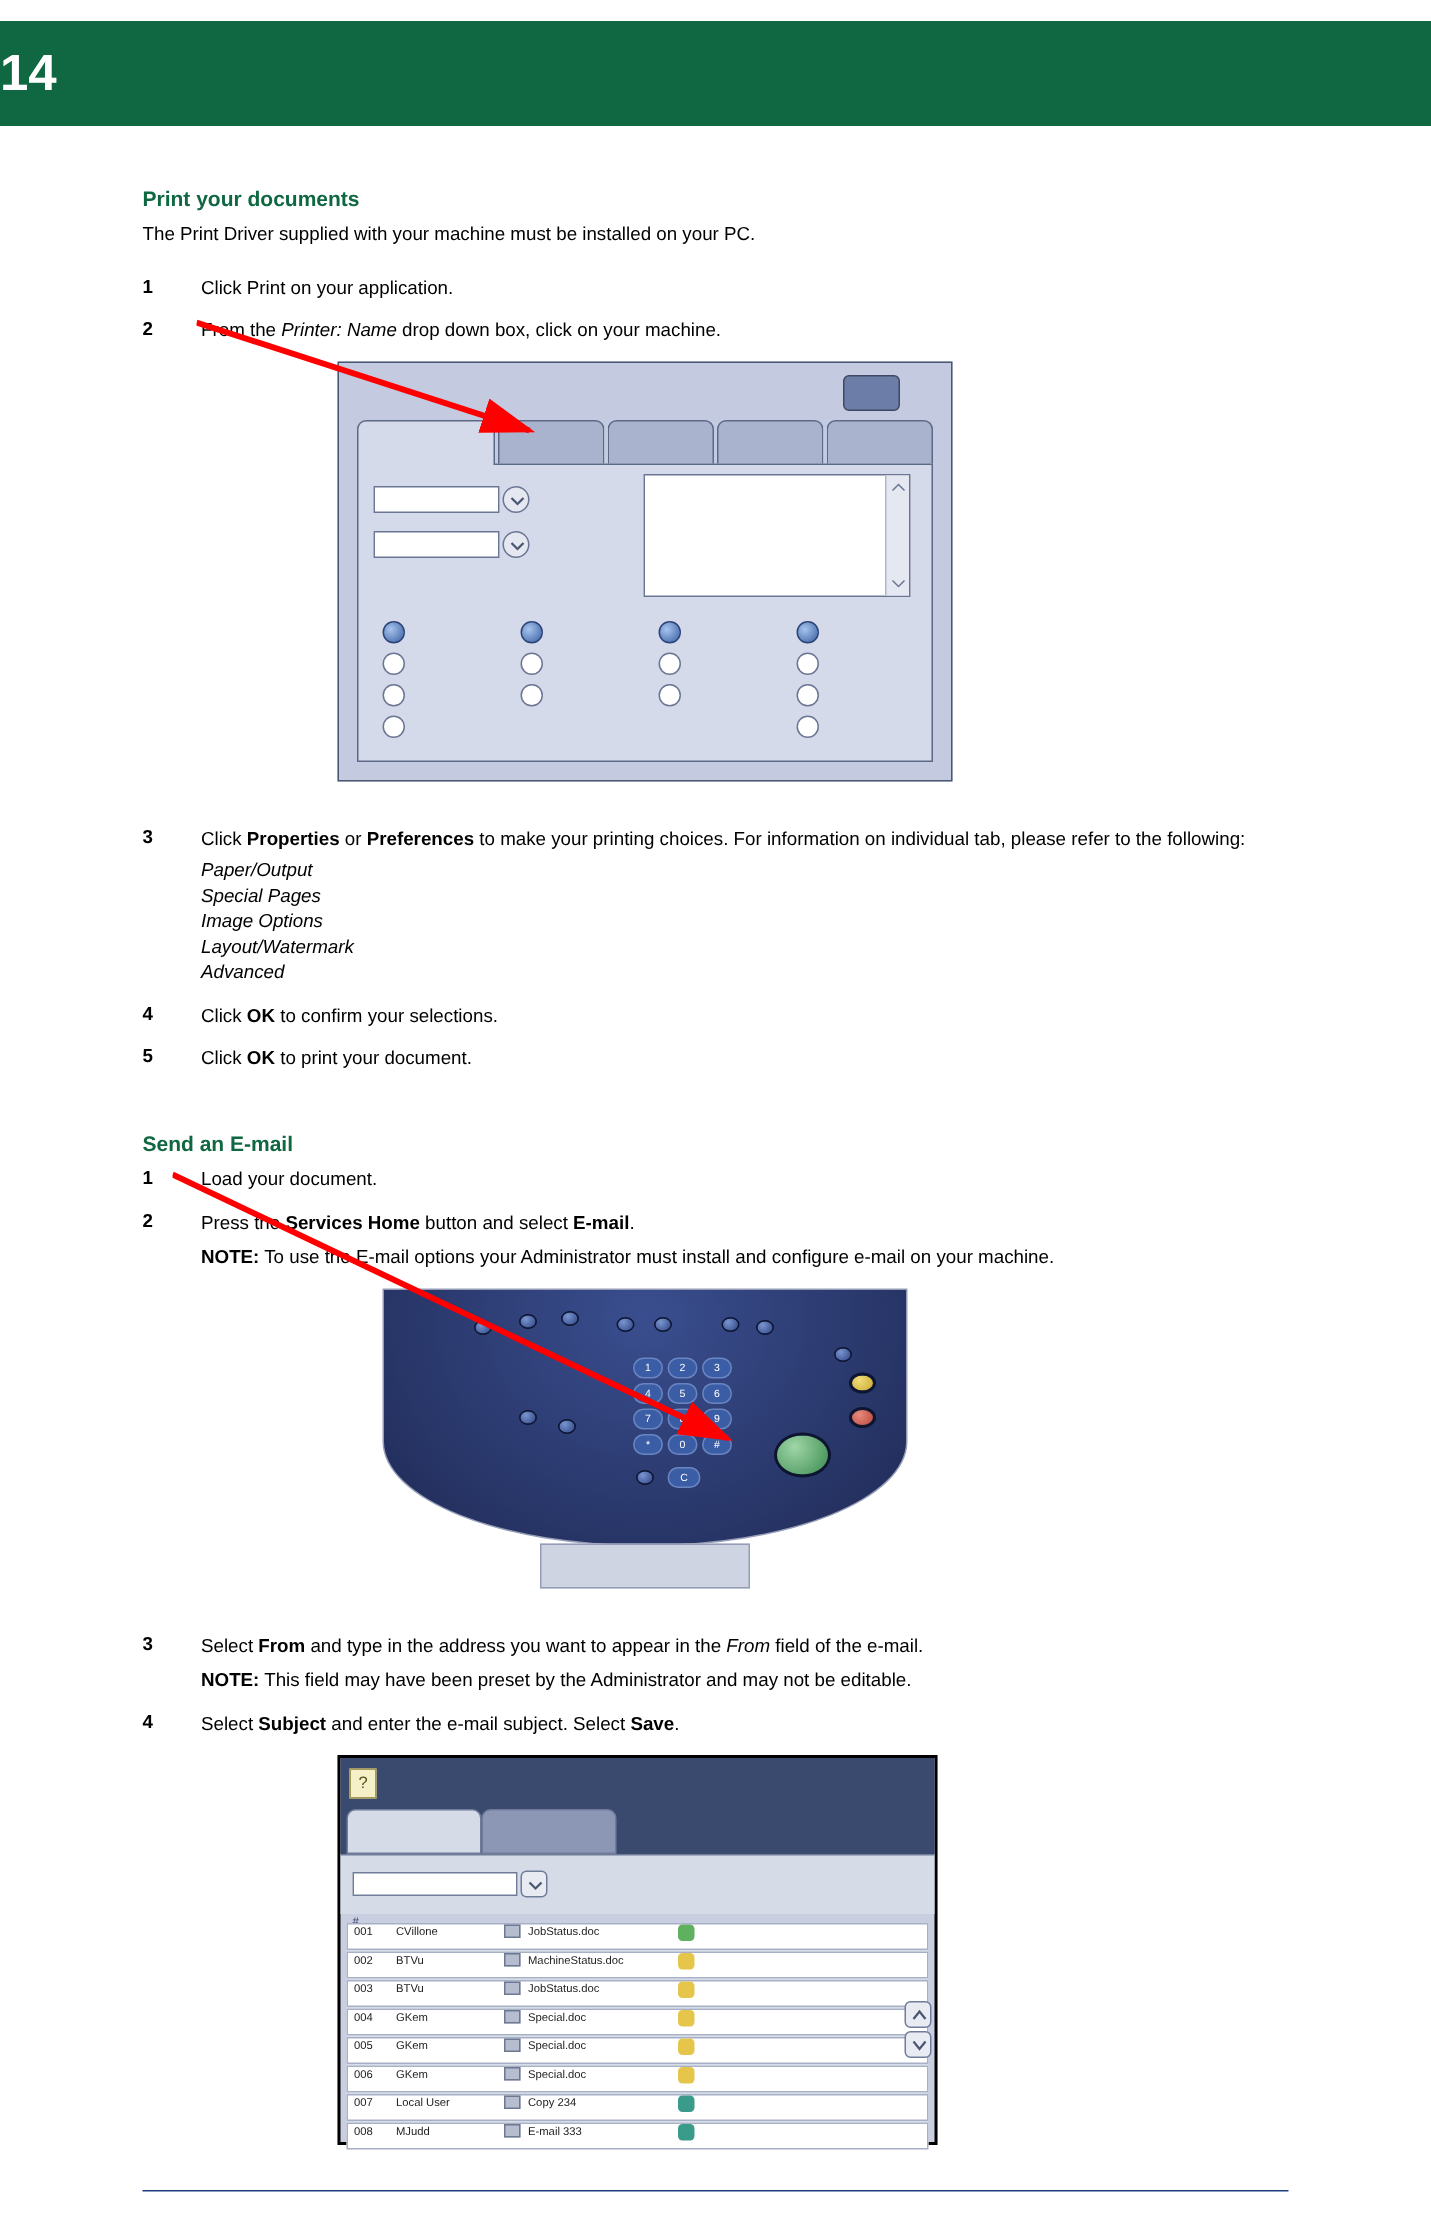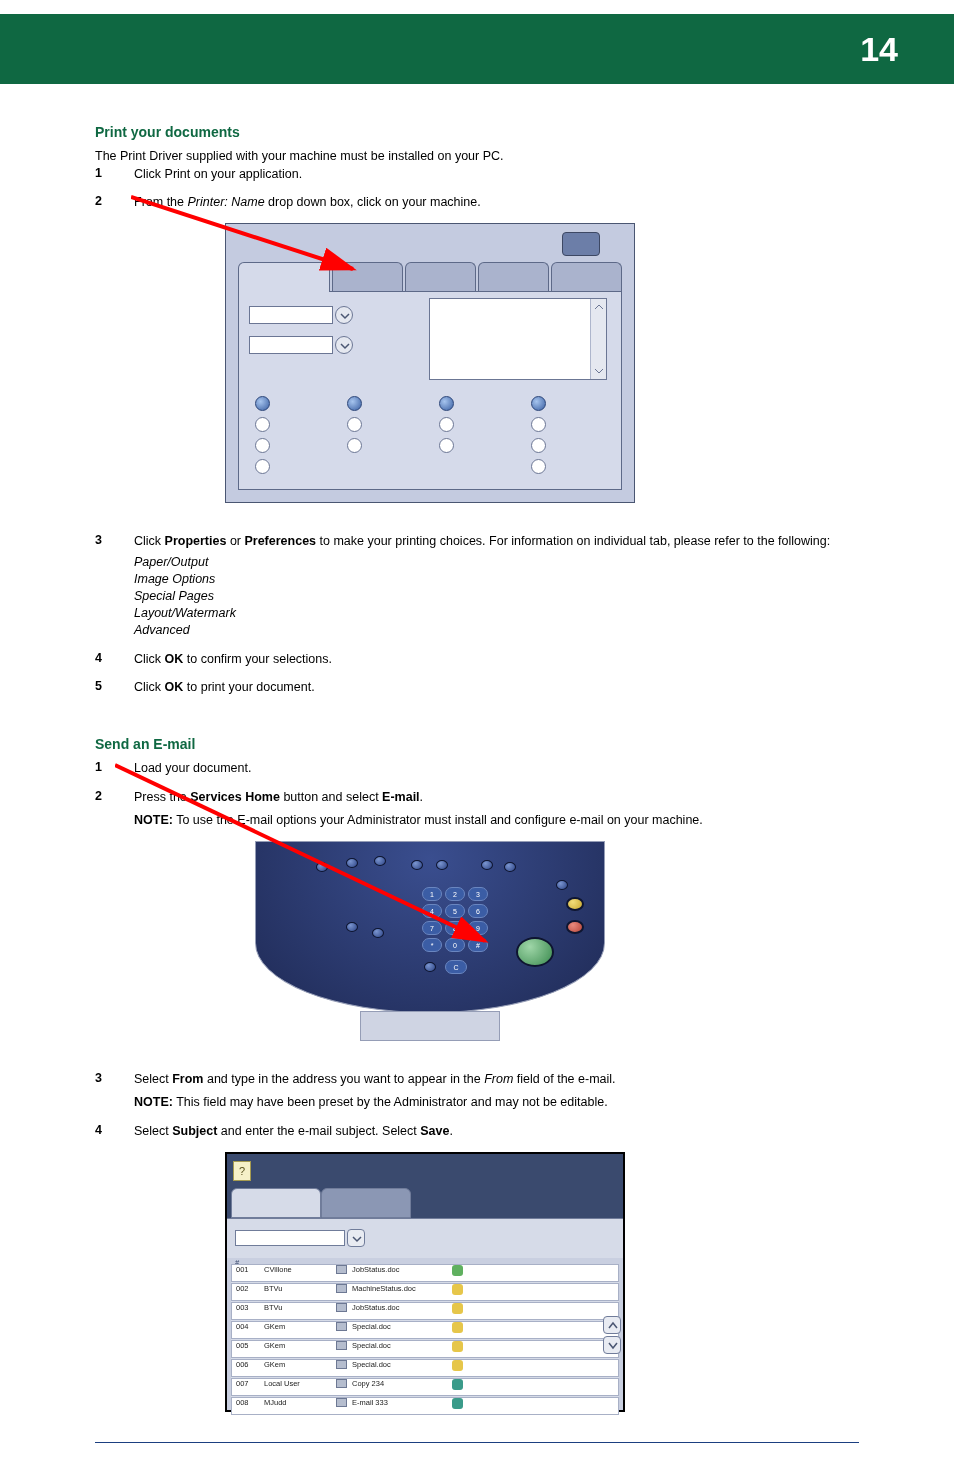--- a/index.html
+++ b/index.html
@@ -1,23 +1,23 @@
 <!DOCTYPE html>
 <html><head>
 <meta charset="utf-8">
 <style>
   * { box-sizing: border-box; margin: 0; padding: 0; }
   body { background: #fff; font-family: Arial, sans-serif; width: 954px; }
   
-  .page-header { background: #0f6842; height: 70px; display: flex; align-items: center; justify-content: flex-end; padding-right: 56px; margin-top: 14px; }
+  .page-header { background: #0f6842; height: 70px; display: flex; align-items: center; justify-content: flex-start; padding-right: 56px; margin-top: 14px; }
   .page-number { color: #fff; font-size: 34px; font-weight: bold; }
   
   .content { padding: 0 95px 60px 95px; }
   .section-title { font-size: 14px; color: #0f6842; margin-top: 40px; margin-bottom: 8px; font-weight: bold; }
-  .section-sub { font-size: 12.5px; margin-bottom: 0; line-height: 1.4; }
+  .section-sub { font-size: 12.5px; margin-bottom: 18px; line-height: 1.4; }
   .step { display: flex; margin-bottom: 12px; }
   .step-num { width: 22px; font-weight: bold; font-size: 12.5px; flex-shrink:0; }
   .step-text { font-size: 12.5px; line-height: 1.35; margin-left: 17px; }
   .italic { font-style: italic; }
   .bold { font-weight: bold; }
   .note-label { font-weight: bold; }
   .note-block { font-size: 12.5px; margin: 6px 0 0 0; line-height:1.35; }
   .fig-wrap { position: relative; margin: 10px 0 30px 130px; }
   
   
@@ -162,22 +162,22 @@
       </div>
     </div>
   </div>
 
   <div class="step">
     <div class="step-num">3</div>
     <div class="step-text">
       <span>Click </span><span class="bold">Properties</span><span> or </span><span class="bold">Preferences</span><span> to make your printing choices. For information on individual tab, please refer to the following:</span>
       <div style="margin-top:4px;">
         <div class="italic">Paper/Output</div>
+        <div class="italic">Special Pages</div>
         <div class="italic">Image Options</div>
-        <div class="italic">Special Pages</div>
         <div class="italic">Layout/Watermark</div>
         <div class="italic">Advanced</div>
       </div>
     </div>
   </div>
   <div class="step">
     <div class="step-num">4</div>
     <div class="step-text">
       <span>Click </span><span class="bold">OK</span><span> to confirm your selections.</span>
     </div>

